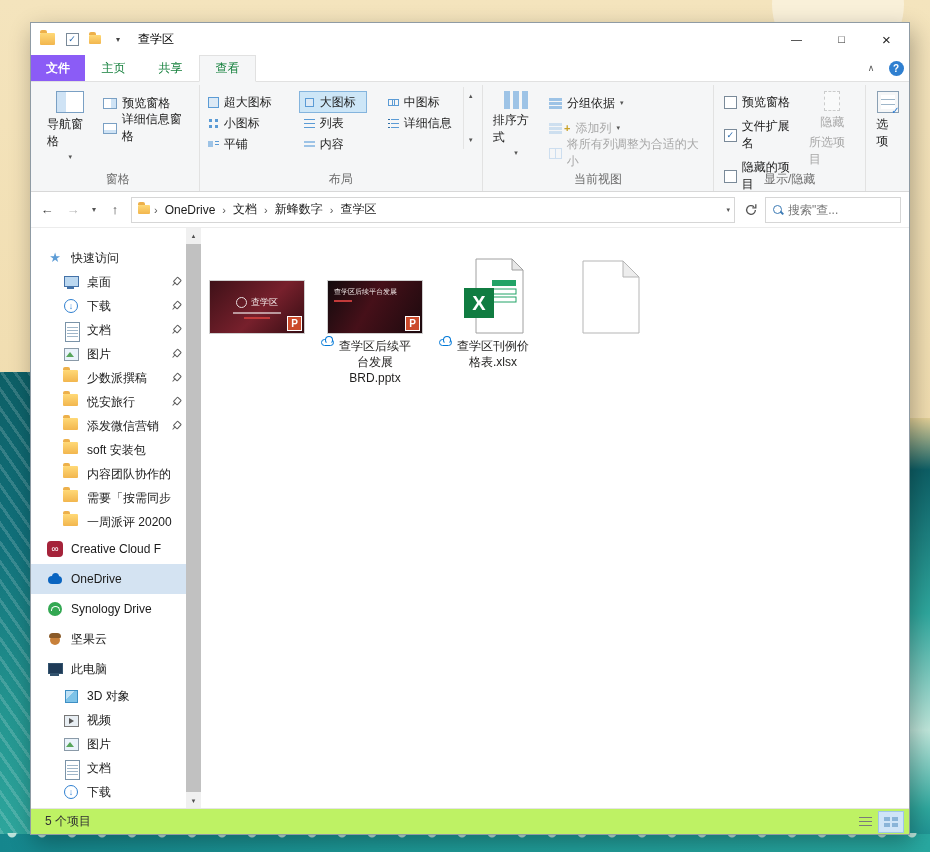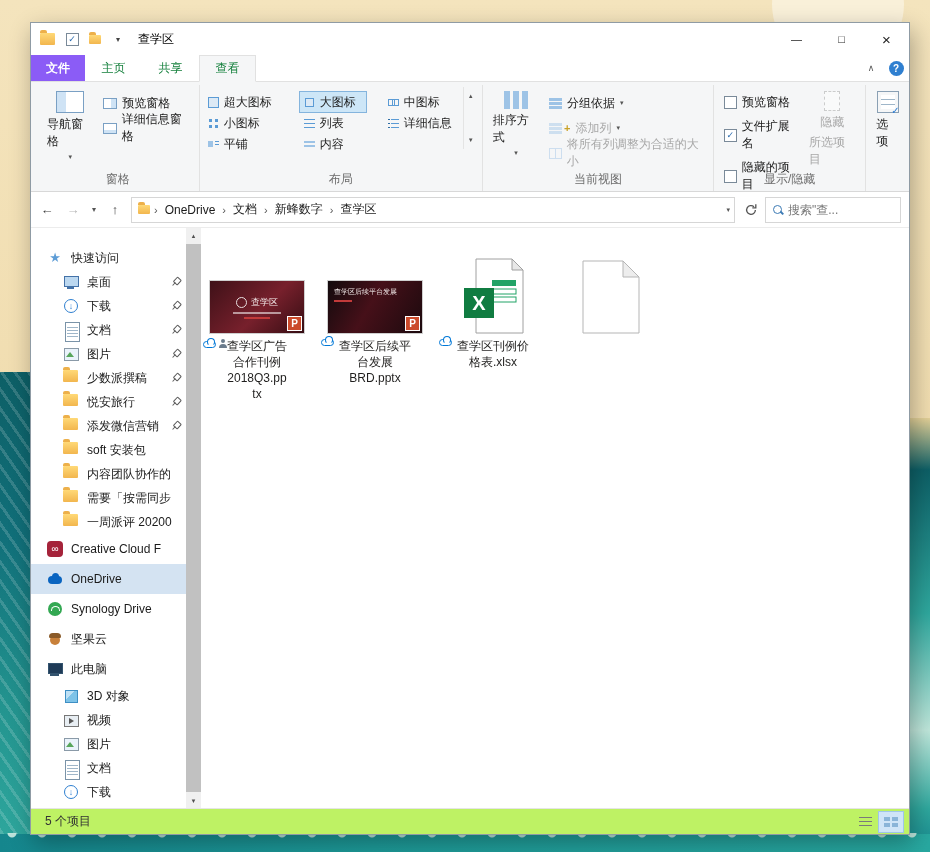--- a/index.html
+++ b/index.html
@@ -510,30 +510,20 @@
           <div class="ppt-thumb ppt1">
             <div class="ppt1-row">
               <span class="ring"></span>
               <span class="thumb-title">查学区</span>
             </div>
             <div class="tline"></div>
             <div class="tline red"></div>
             <div class="pbadge">P</div>
           </div>
         </div>
-        <div class="flabel-wrap">
-          <span class="sync">
-              <i class="cloudb"></i>
-              <i class="personb"></i>
-            </span>
-          <div class="flabel">查学区广告
-合作刊例
-2018Q3.pp
-tx</div>
-        </div>
       </div>
 
       <div class="fcell">
         <div class="ficon">
           <div class="ppt-thumb ppt2">
             <div class="thumb-title sm">查学区后续平台发展</div>
             <div class="tline red2"></div>
             <div class="pbadge">P</div>
           </div>
         </div>

